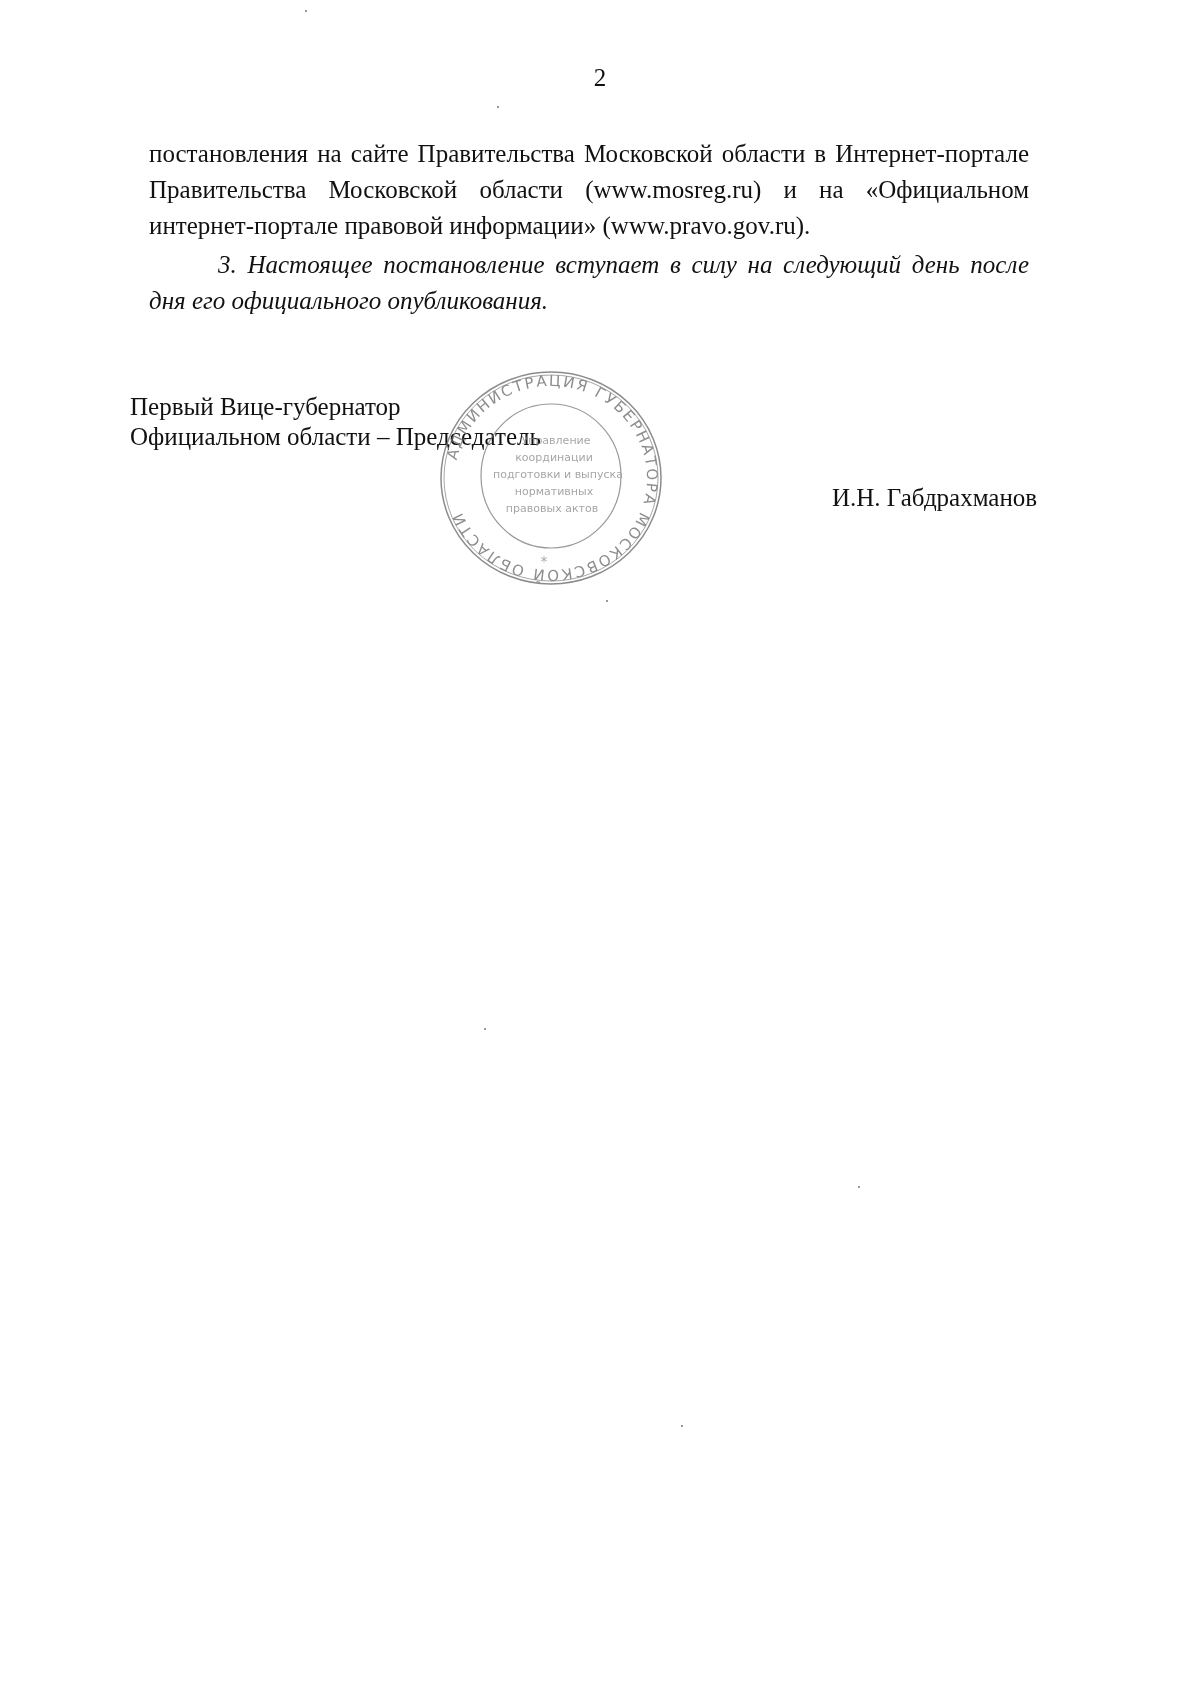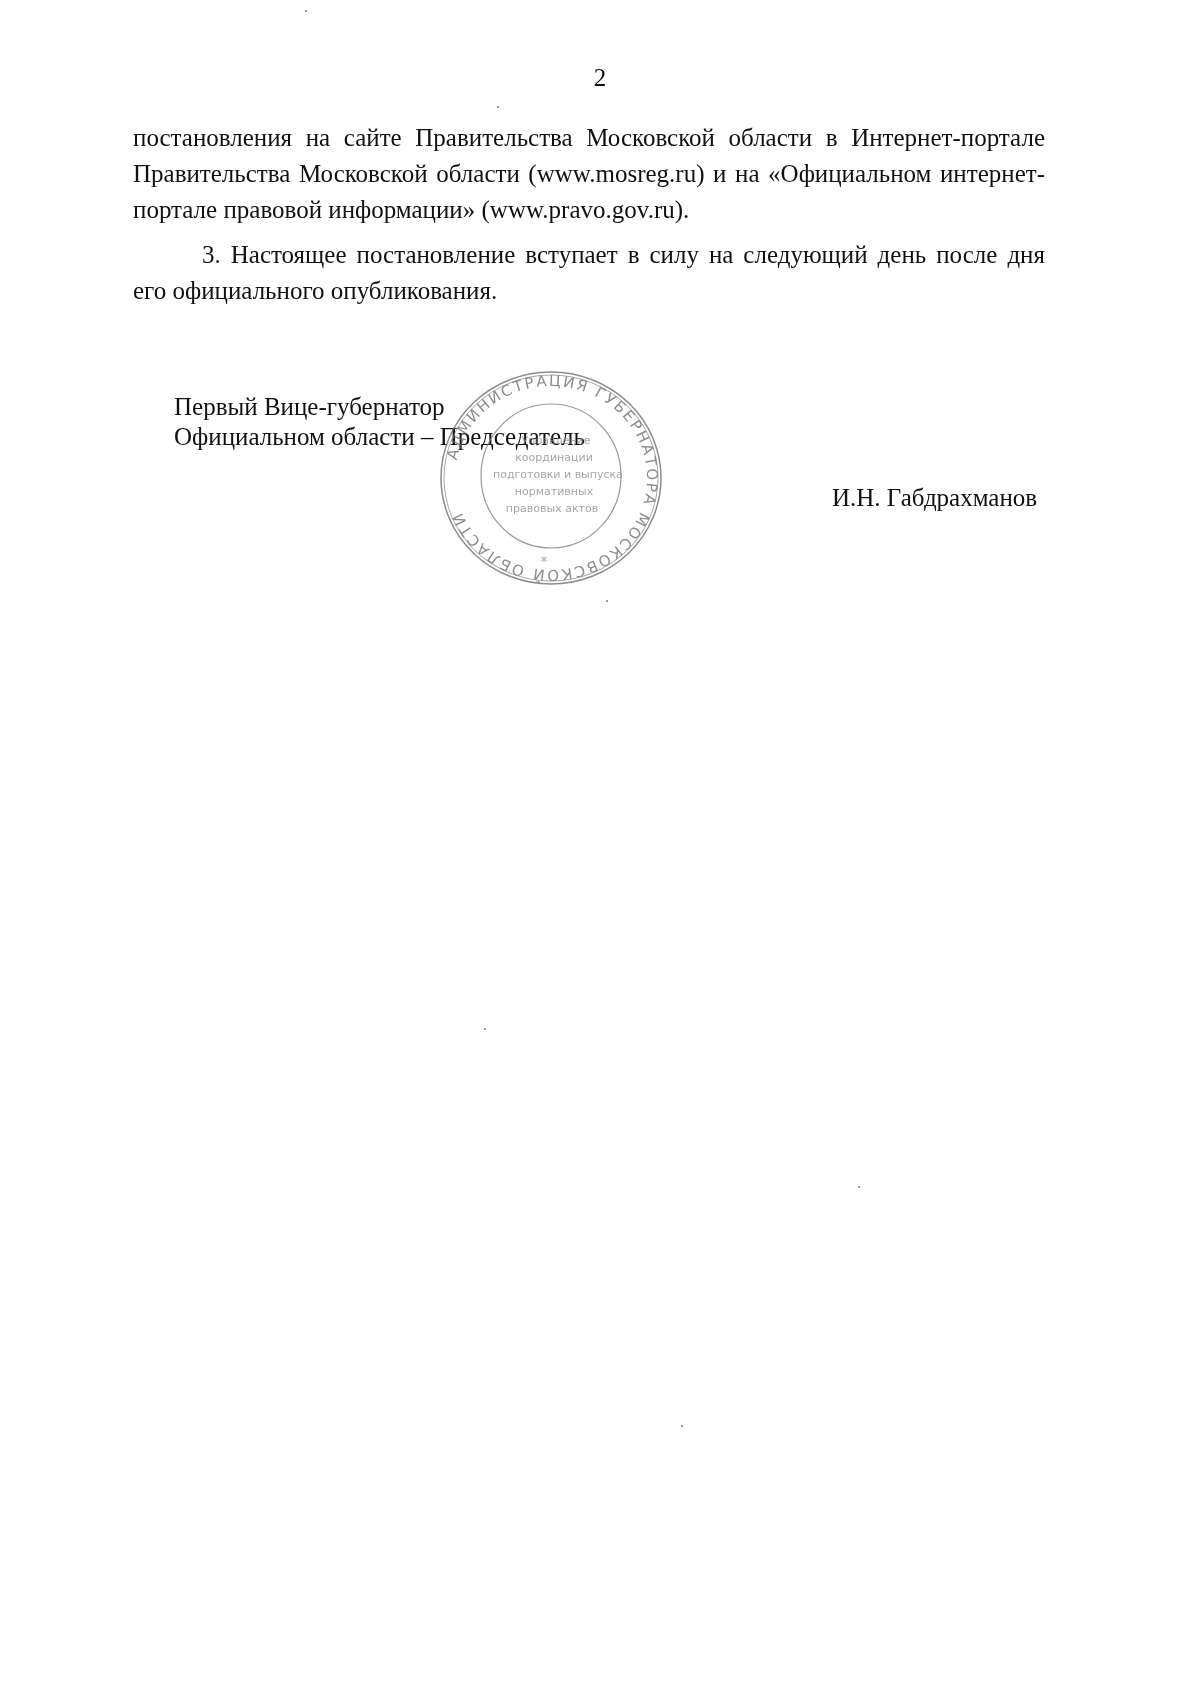--- a/index.html
+++ b/index.html
@@ -1,25 +1,25 @@
 <!DOCTYPE html>
 <html><head>
 <meta charset="utf-8">
 <style>
   html, body { margin: 0; padding: 0; background: #ffffff; }
   body { width: 1200px; height: 1697px; position: relative; overflow: hidden;
          font-family: "Liberation Serif", "DejaVu Serif", serif; color: #111; }
   .page-number { position: absolute; top: 64px; left: 0; width: 1200px; text-align: center;
                  font-size: 25px; }
   .body-text { position: absolute; left: 133px; width: 912px; font-size: 25px; line-height: 36px; }
-  .para { text-align: justify; text-align-last: left; margin: 0; }
+  .para { text-align: justify; text-align-last: left; margin: 16px; }
   .p1 { position: absolute; top: 120px; }
-  .p2 { position: absolute; top: 237px; text-indent: 69px; }
+  .p2 { position: absolute; top: 231px; text-indent: 69px; font-style: italic; }
   .signature-title { position: absolute; left: 130px; top: 392px; font-size: 25px; line-height: 30px; }
-  .signature-title div { white-space: nowrap; margin-left: 44px; }
+  .signature-title div { white-space: nowrap; }
   .signature-name { position: absolute; left: 832px; top: 459px; font-size: 25px; white-space: nowrap; margin-top: 25px; }
   .stamp { position: absolute; left: 436px; top: 368px; width: 230px; height: 220px; opacity: 0.75; }
   .speck { position: absolute; background: #777; width: 2px; height: 2px; border-radius: 1px; }
 </style>
 </head>
 <body>
 
 <div>
   <div class="page-number">2</div>
 

